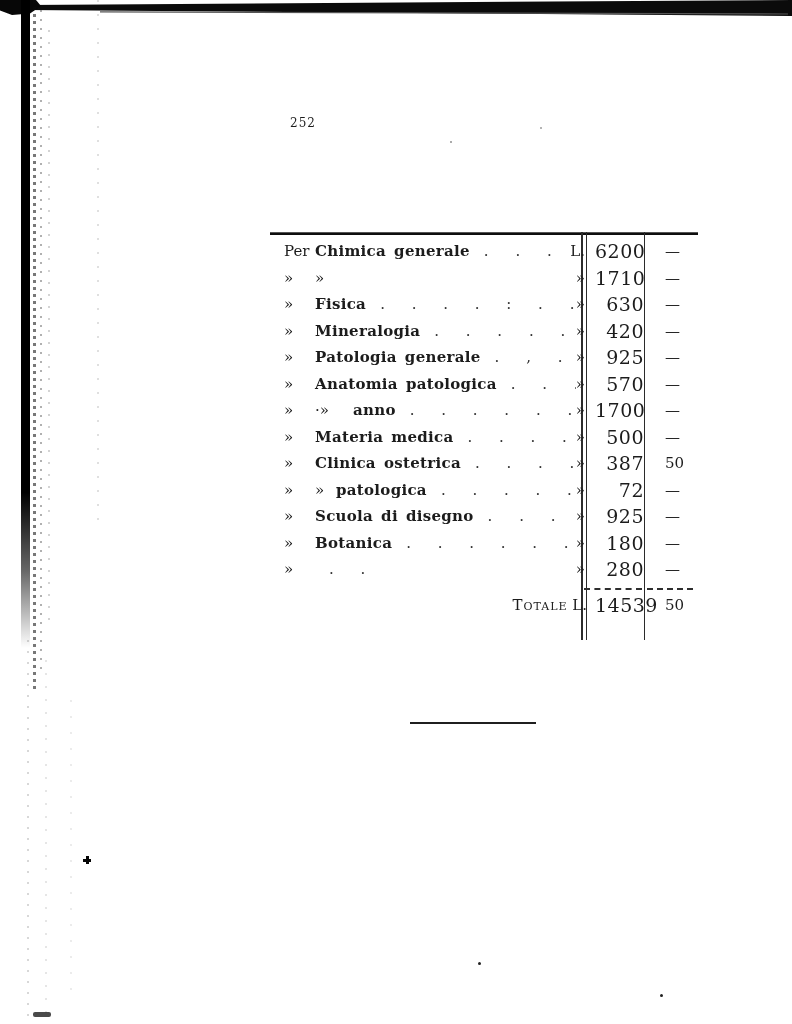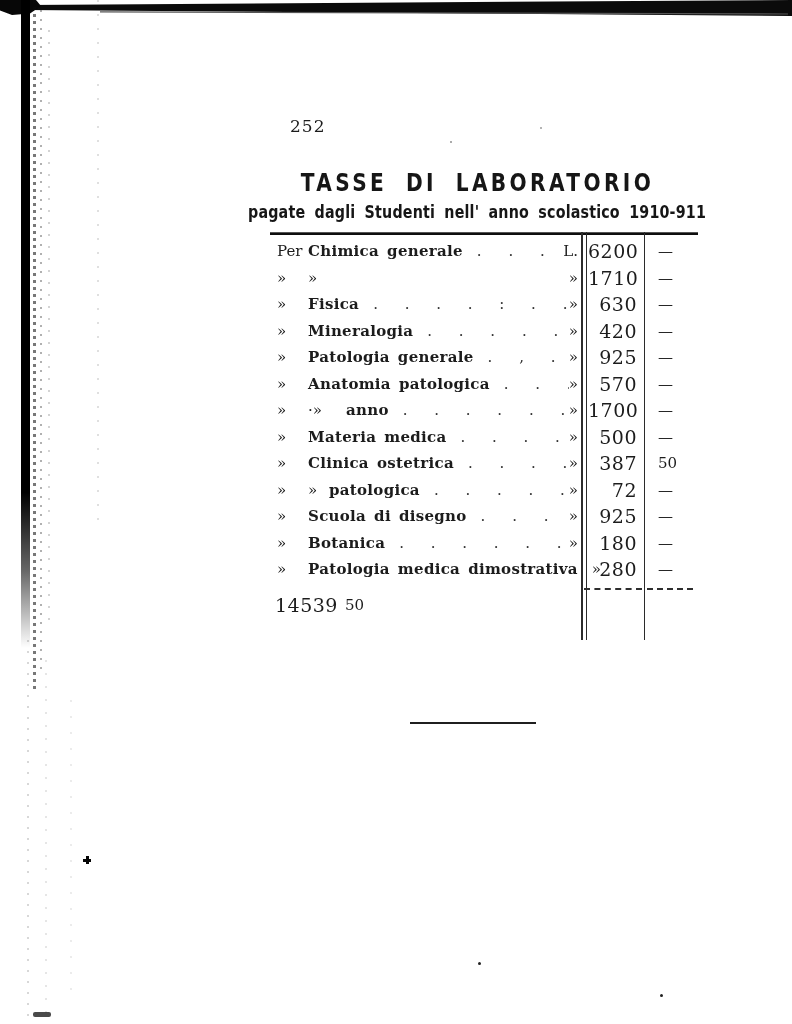--- a/index.html
+++ b/index.html
@@ -36,21 +36,21 @@
                       linear-gradient(#050505,#050505) center/3px 8px no-repeat; }
   .dotmark { background:#222; border-radius:50%; }
   .d1 { left:478px; top:962px; width:3px; height:3px; }
   .d2 { left:660px; top:994px; width:3px; height:3px; }
   .d3 { left:450px; top:141px; width:2px; height:2px; opacity:.5; }
   .d4 { left:540px; top:127px; width:2px; height:2px; opacity:.45; }
   .smudge { left:33px; top:1012px; width:18px; height:5px; background:#2a2a2a; opacity:.85;
             border-radius:2px; }
 
   
-  .pageno { position:absolute; left:290px; top:116px; font-size:17px; letter-spacing:1px; }
+  .pageno { position:absolute; left:290px; top:116px; font-size:12px; letter-spacing:1px; }
 
   .heading { position:absolute; left:163px; top:169px; width:628px; text-align:center; }
   .title {
     display:inline-block; font-family:"DejaVu Sans","Liberation Sans",sans-serif;
     font-size:24px; font-weight:bold; letter-spacing:4px; word-spacing:10px;
     transform:scaleX(.84); transform-origin:center; white-space:nowrap; color:#161616;
   }
   .subtitle {
     margin-top:5px;
     font-family:"DejaVu Sans","Liberation Sans",sans-serif;
@@ -63,21 +63,21 @@
   .toprule { position:absolute; left:0; top:0; width:428px; height:3px;
              background:linear-gradient(#555 0 1px,#0e0e0e 1px 3px); }
   .vrule { position:absolute; top:0; height:408px; background:#2b2b2b; }
   .vr1 { left:311px; width:1.5px; }
   .vr2 { left:315.5px; width:1.5px; }
   .vr3 { left:374px; width:1.3px; }
   .dashline { position:absolute; top:356px; border-top:2px dashed #2e2e2e; height:0; }
   .dl1 { left:314px; width:58px; }
   .dl2 { left:377px; width:46px; }
 
-  .rows { position:absolute; left:5px; top:6px; width:428px; }
+  .rows { position:absolute; left:12px; top:6px; width:428px; }
   .row { display:flex; align-items:center; height:26.5px; }
   .rleft { width:313px; display:flex; align-items:baseline; padding-left:2px; box-sizing:border-box; }
   .lead { display:inline-block; width:31px; flex:none; }
   .sub  { display:inline-block; width:21px; flex:none; }
   .sub:empty { display:none; }
   .name { white-space:nowrap; letter-spacing:.3px; word-spacing:2.5px;font-weight:bold; }
   .name.deep { padding-left:17px; }
   .dots { margin-left:14px; word-spacing:22px; color:#333; white-space:nowrap; overflow:hidden; }
   .cur  { margin-left:auto; flex:none; padding-right:10px; }
   .amount { width:61px; flex:none; text-align:right; padding-right:12px; box-sizing:border-box;
@@ -112,24 +112,20 @@
     <div class="art cross"></div>
     <div class="art dotmark d1"></div>
     <div class="art dotmark d2"></div>
     <div class="art dotmark d3"></div>
     <div class="art dotmark d4"></div>
     <div class="art smudge"></div>
   </div>
 
   <div class="pageno">252</div>
 
-  <div class="heading">
-    <div class="title">TASSE DI LABORATORIO</div>
-    <div class="subtitle">pagate dagli Studenti nell' anno scolastico 1910-911</div>
-  </div>
 
   <div class="feetable">
     <div class="toprule"></div>
     <div class="vrule vr1"></div>
     <div class="vrule vr2"></div>
     <div class="vrule vr3"></div>
     <div class="dashline dl1"></div>
     <div class="dashline dl2"></div>
 
     <div class="rows">
@@ -274,29 +270,31 @@
           <span class="cur">»</span>
         </div>
         <div class="amount">180</div>
         <div class="cents">—</div>
       </div>
 
       <div class="row">
         <div class="rleft">
           <span class="lead">»</span>
 
-          <span class="name">Patologia medica dimostrativa</span>
           <span class="dots">. .</span>
           <span class="cur">»</span>
         </div>
         <div class="amount">280</div>
         <div class="cents">—</div>
       </div>
 
       <div class="row total-row">
+        <div class="rleft">
+          <span class="totale-label"><span class="totale-word">Totale</span> <span>L.</span></span>
+        </div>
         <div class="amount">14539</div>
         <div class="cents">50</div>
       </div>
 
     </div>
   </div>
 
   <div class="divider"></div>
 
 </div>

